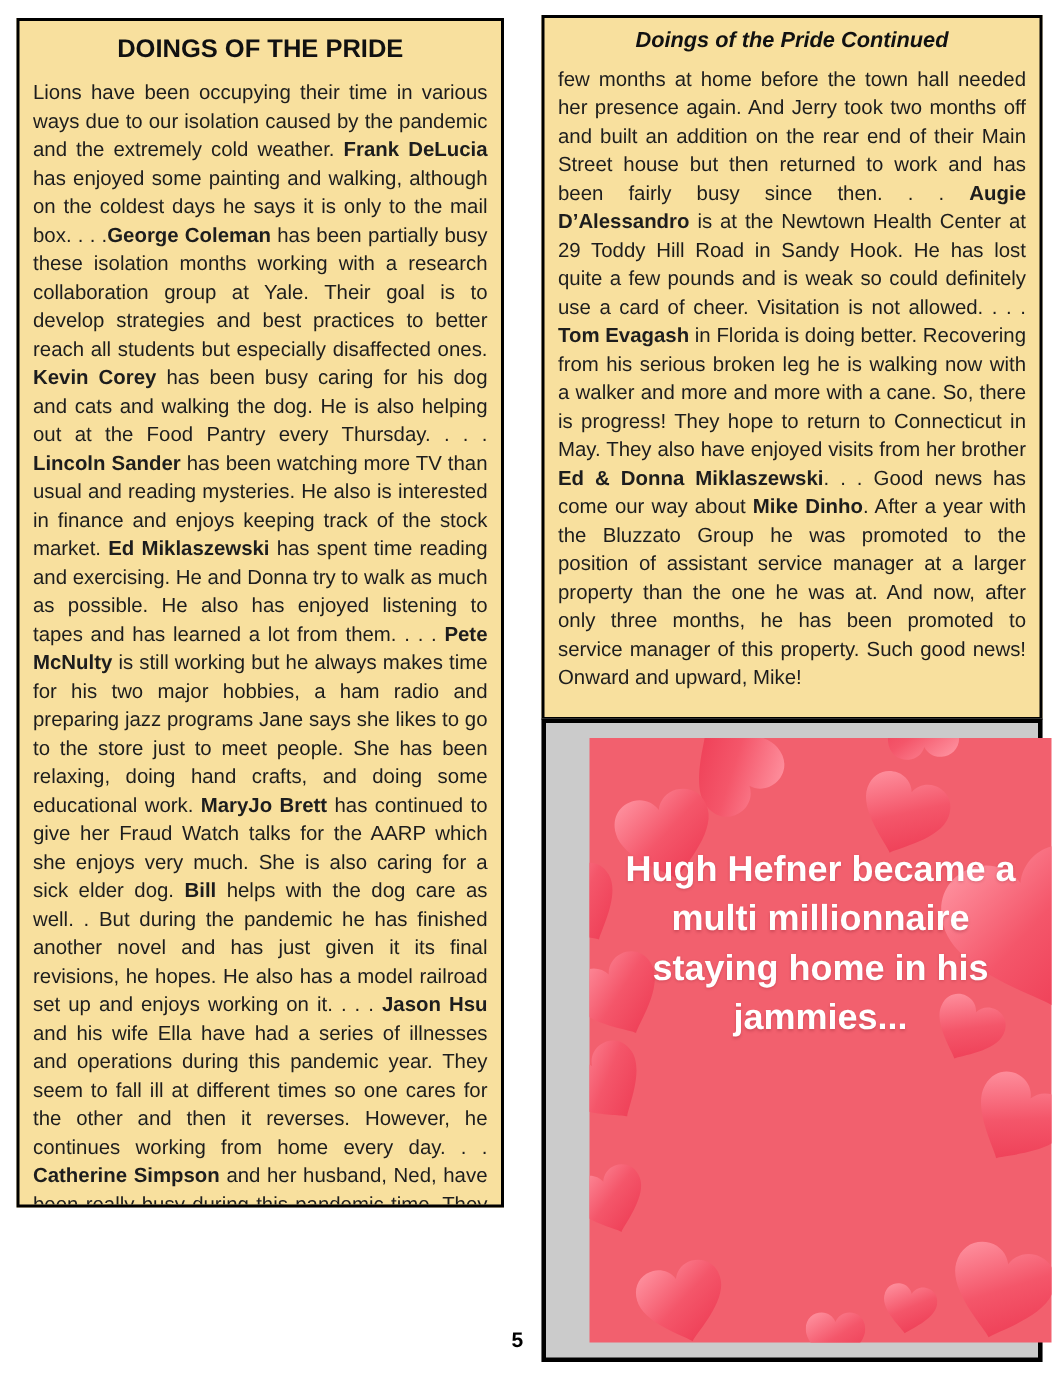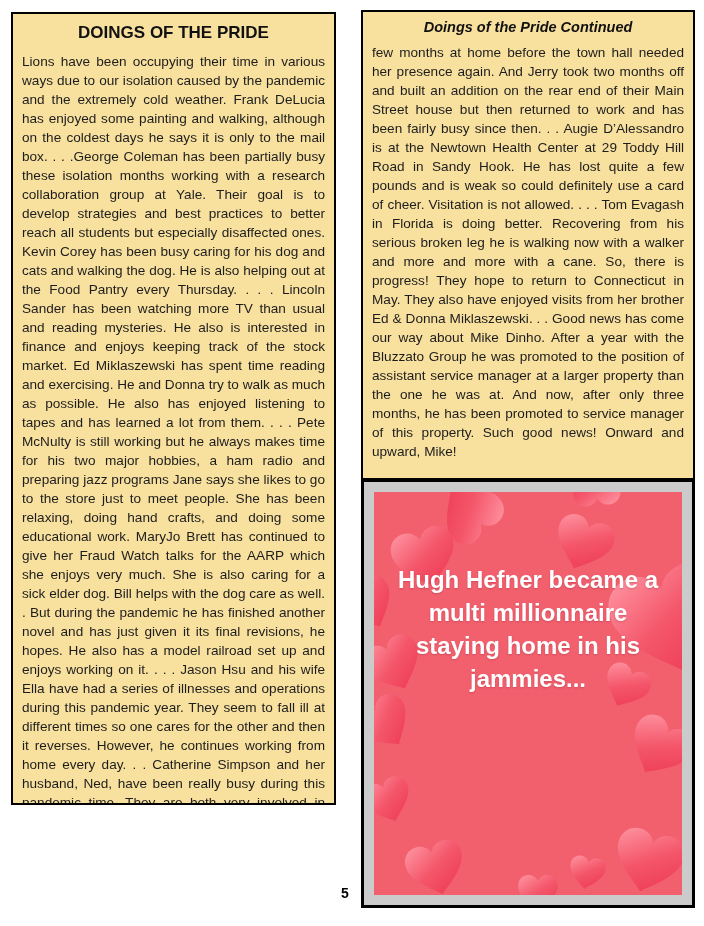--- a/index.html
+++ b/index.html
@@ -26,34 +26,35 @@
     margin:4px 0 9px 0; color:#111;
   }
   .continued-title {
     font-size:14.5px; font-weight:bold; font-style:italic;
     text-align:center; margin:3px 0 8px 0; color:#111;
   }
   .article-body {
     font-size:13.6px; line-height:19px; text-align:justify;
     color:#1d1d1d;
   }
-  .article-body b { font-weight:normal; }
+  .article-body b { font-weight:bold; }
 
   #meme-box {
     position:absolute;
     left:361px; top:479px; width:334px; height:429px;
     border:3px solid var(--box-border, #000);
     background:var(--meme-frame-bg, #CBCBCB);
     box-sizing:border-box;
     padding:10px;
   }
   #meme-inner {
     position:relative; width:100%; height:100%;
     background:var(--meme-bg, #F2606E);
     overflow:hidden;
+    margin-left:19px;
   }
   .heart {
     position:absolute;
     transform:translate(-50%,-50%) rotate(var(--r, 0deg));
     pointer-events:none;
   }
   .heart svg { display:block; width:100%; height:100%; }
   .meme-text {
     position:absolute; left:0; width:100%;
     text-align:center; color:#ffffff; font-weight:bold;

